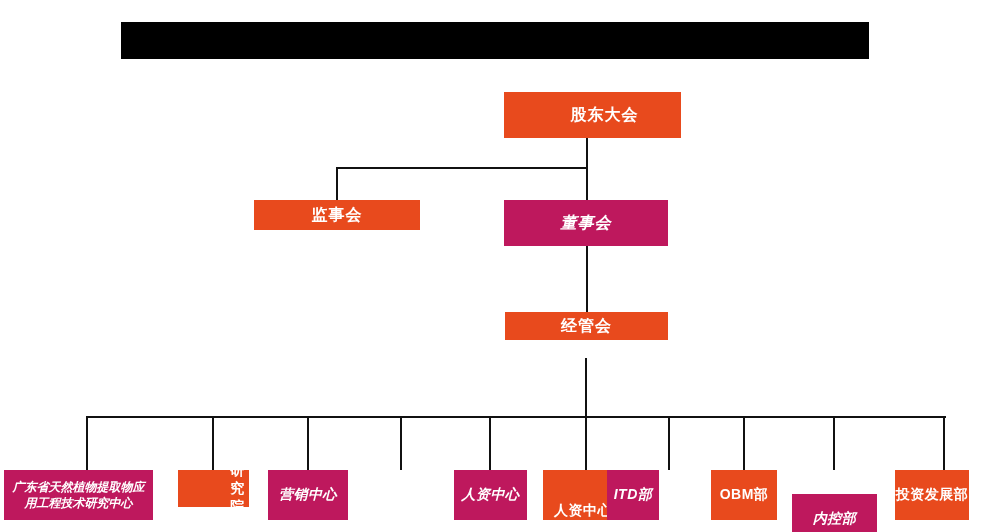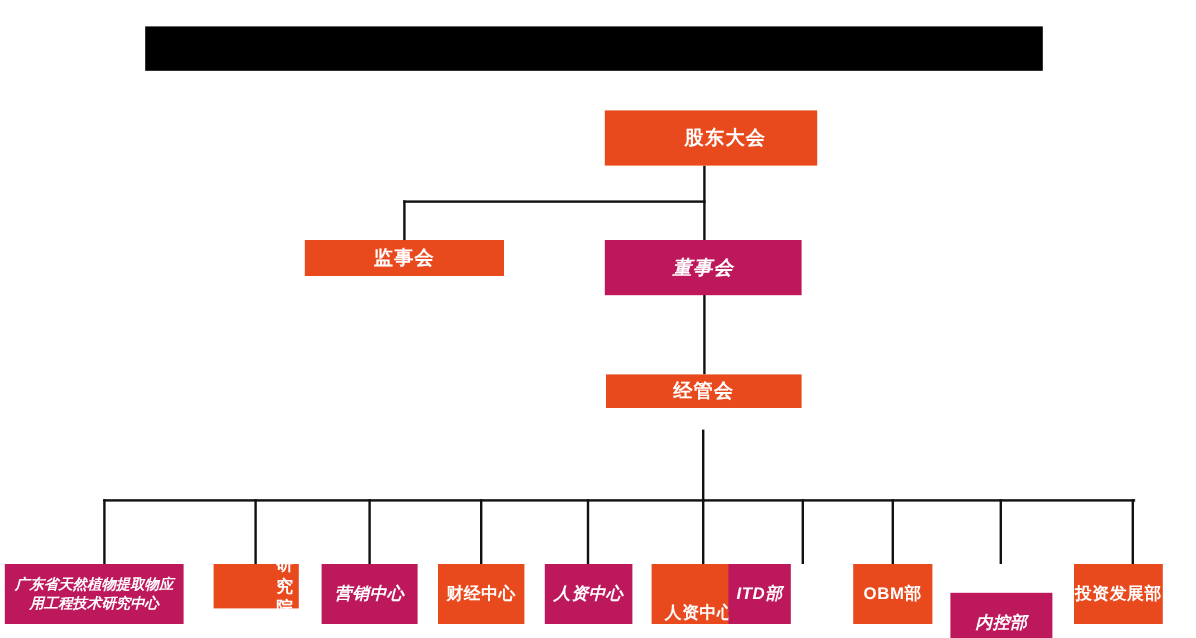--- a/index.html
+++ b/index.html
@@ -69,23 +69,20 @@
 
   <div class="node light dept dept-long" style="left:4px;top:470px;width:149px;height:50px;">
     <span>广东省天然植物提取物应用工程技术研究中心</span>
   </div>
   <div class="node dark dept" style="left:178px;top:470px;width:71px;height:37px;padding-left:48px;">
     <span>研究院</span>
   </div>
   <div class="node light dept" style="left:268px;top:470px;width:80px;height:50px;">
     <span>营销中心</span>
   </div>
-  <div class="node dark dept" style="left:365px;top:470px;width:72px;height:50px;">
-    <span>财经中心</span>
-  </div>
   <div class="node light dept" style="left:454px;top:470px;width:73px;height:50px;">
     <span>人资中心</span>
   </div>
   <div class="node dark dept" style="left:543px;top:470px;width:80px;height:50px;align-items:flex-end;">
     <span>人资中心</span>
   </div>
   <div class="node light dept" style="left:607px;top:470px;width:52px;height:50px;">
     <span>ITD部</span>
   </div>
   <div class="node dark dept" style="left:711px;top:470px;width:66px;height:50px;">

